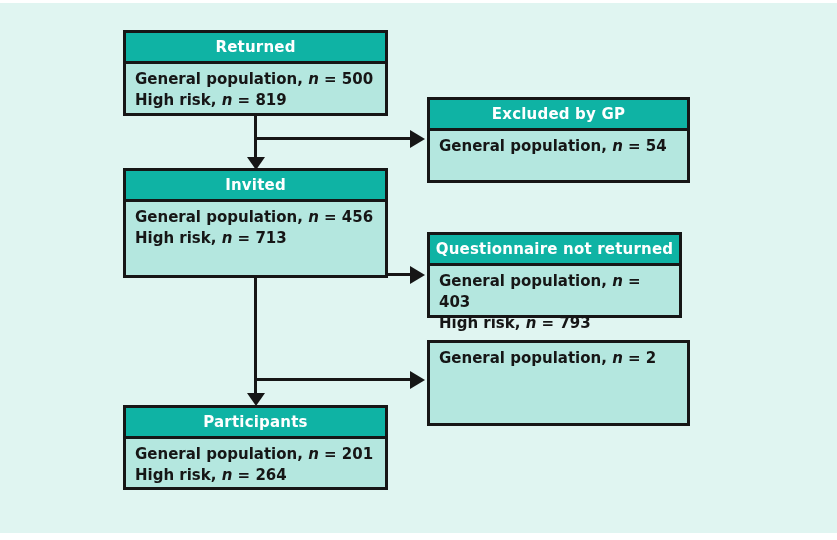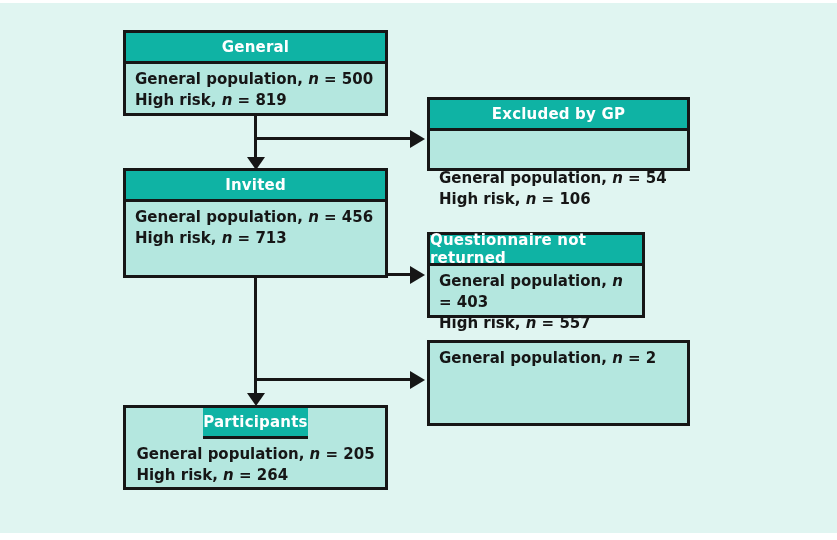--- a/index.html
+++ b/index.html
@@ -88,57 +88,56 @@
   <div class="arrow-right" style="left:410px; top:129.5px;"></div>
 
   <div class="vline" style="left:254px; top:253px; height:142px;"></div>
   <div class="arrow-down" style="left:246.5px; top:393px;"></div>
   <div class="hline" style="left:254px; top:273px; width:157px;"></div>
   <div class="arrow-right" style="left:410px; top:265.5px;"></div>
   <div class="hline" style="left:254px; top:378px; width:157px;"></div>
   <div class="arrow-right" style="left:410px; top:370.5px;"></div>
 
   <div class="box" style="left:123px; top:30px; width:265px; height:86px;">
-    <div class="box-header">General</div>
+    <div class="box-header">Returned</div>
     <div class="box-body">
       <div><span>General population, </span><span class="nvar">n</span><span> = 500</span></div>
       <div><span>High risk, </span><span class="nvar">n</span><span> = 819</span></div>
     </div>
   </div>
 
-  <div class="box" style="left:427px; top:97px; width:263px; height:74px;gap:32px;">
+  <div class="box" style="left:427px; top:97px; width:263px; height:86px;">
     <div class="box-header">Excluded by GP</div>
     <div class="box-body">
       <div><span>General population, </span><span class="nvar">n</span><span> = 54</span></div>
-      <div><span>High risk, </span><span class="nvar">n</span><span> = 106</span></div>
     </div>
   </div>
 
   <div class="box" style="left:123px; top:168px; width:265px; height:110px;">
     <div class="box-header">Invited</div>
     <div class="box-body">
       <div><span>General population, </span><span class="nvar">n</span><span> = 456</span></div>
       <div><span>High risk, </span><span class="nvar">n</span><span> = 713</span></div>
     </div>
   </div>
 
-  <div class="box" style="left:427px; top:232px; width:218px; height:86px;">
+  <div class="box" style="left:427px; top:232px; width:255px; height:86px;">
     <div class="box-header">Questionnaire not returned</div>
     <div class="box-body">
       <div><span>General population, </span><span class="nvar">n</span><span> = 403</span></div>
-      <div><span>High risk, </span><span class="nvar">n</span><span> = 557</span></div>
+      <div><span>High risk, </span><span class="nvar">n</span><span> = 793</span></div>
     </div>
   </div>
 
   <div class="box" style="left:427px; top:340px; width:263px; height:86px;">
     <div class="box-body">
       <div><span>General population, </span><span class="nvar">n</span><span> = 2</span></div>
     </div>
   </div>
 
-  <div class="box" style="left:123px; top:405px; width:265px; height:85px;align-items:center;">
+  <div class="box" style="left:123px; top:405px; width:265px; height:85px;">
     <div class="box-header">Participants</div>
     <div class="box-body">
-      <div><span>General population, </span><span class="nvar">n</span><span> = 205</span></div>
+      <div><span>General population, </span><span class="nvar">n</span><span> = 201</span></div>
       <div><span>High risk, </span><span class="nvar">n</span><span> = 264</span></div>
     </div>
   </div>
 </div>
 
 </body></html>

